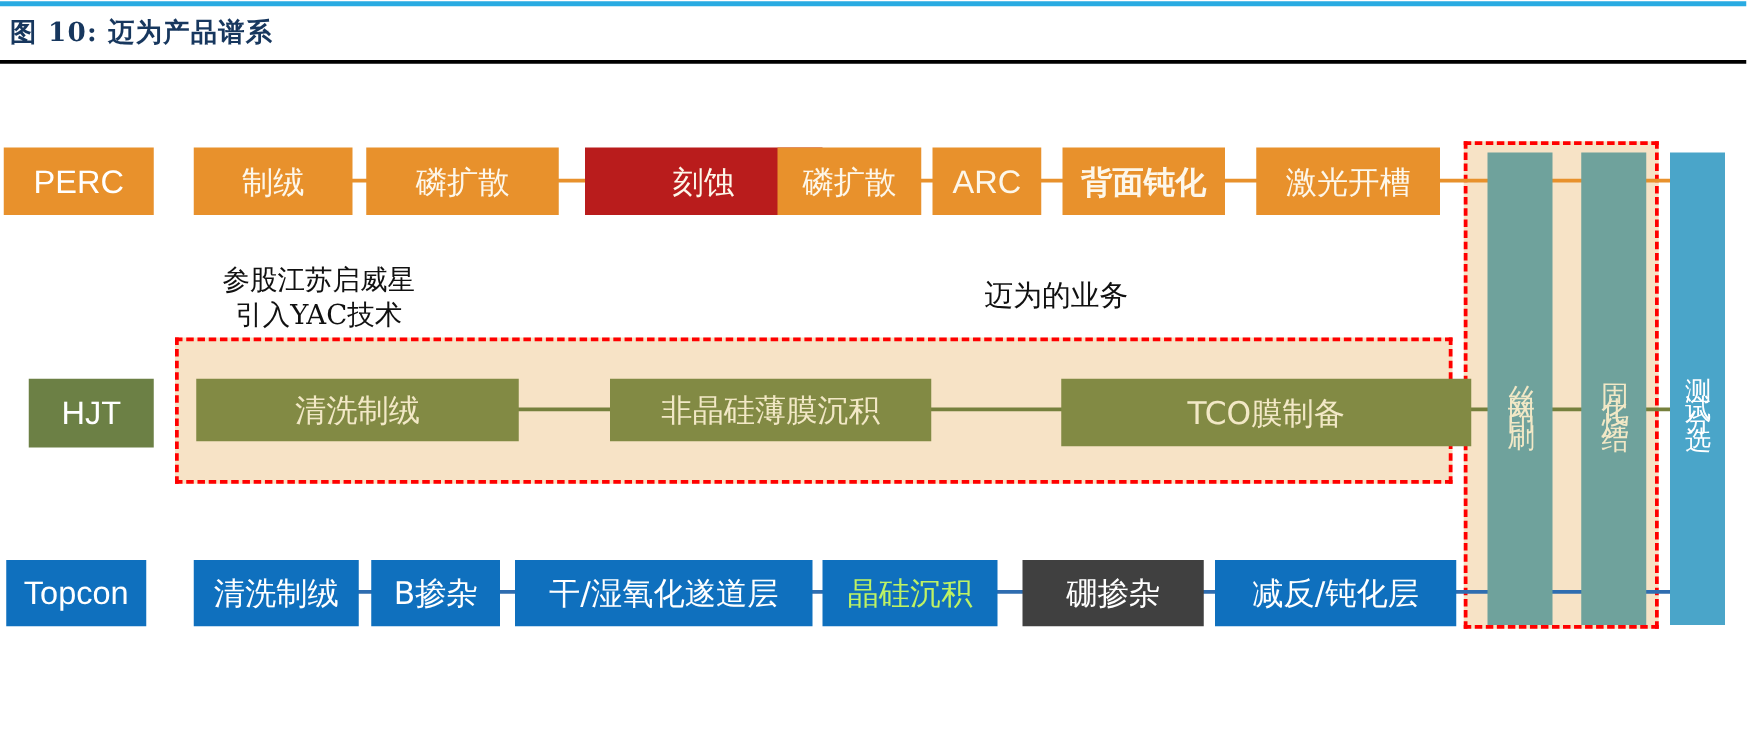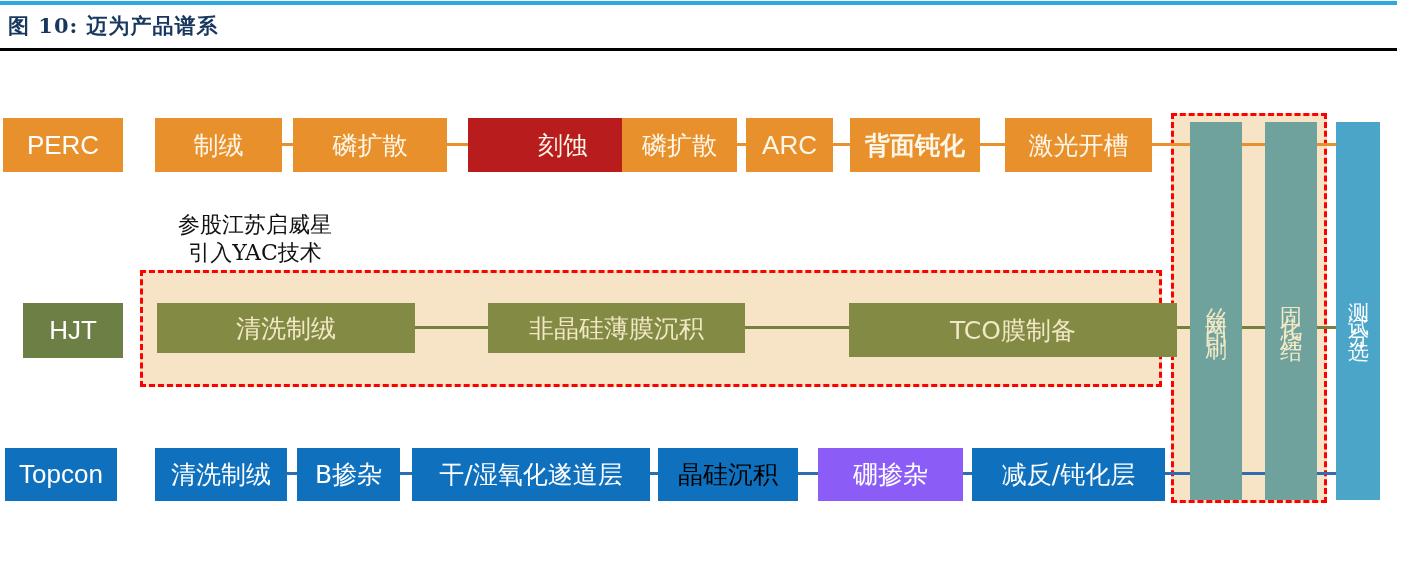--- a/index.html
+++ b/index.html
@@ -59,29 +59,30 @@
       <div class="abs flow-line" style="left: 160px; top: 326px; width: 1176px; background: rgb(118, 128, 61);"></div>
       <div class="abs row-label" style="left: 23px; top: 303px; width: 100px; height: 55px; background: rgb(108, 128, 69);">HJT</div>
       <div class="abs process-box" style="left: 157px; top: 303px; width: 258px; height: 50px; background: rgb(130, 138, 68); color: rgb(242, 232, 198);">清洗制绒</div>
       <div class="abs process-box" style="left: 488px; top: 303px; width: 257px; height: 50px; background: rgb(130, 138, 68); color: rgb(242, 232, 198);">非晶硅薄膜沉积</div>
       <div class="abs process-box" style="left: 817px; top: 303px; width: 328px; height: 54px; background: rgb(130, 138, 68); color: rgb(242, 232, 198); margin-left: 32px;">TCO膜制备</div>
       <div class="abs flow-line" style="left: 160px; top: 472px; width: 1176px; background: rgb(47, 109, 176);"></div>
       <div class="abs row-label" style="left: 5px; top: 448px; width: 112px; height: 53px; background: rgb(15, 112, 190);">Topcon</div>
       <div class="abs process-box" style="left: 155px; top: 448px; width: 132px; height: 53px; background: rgb(15, 112, 190); color: rgb(255, 255, 255);">清洗制绒</div>
       <div class="abs process-box" style="left: 297px; top: 448px; width: 103px; height: 53px; background: rgb(15, 112, 190); color: rgb(255, 255, 255);">B掺杂</div>
       <div class="abs process-box" style="left: 412px; top: 448px; width: 238px; height: 53px; background: rgb(15, 112, 190); color: rgb(255, 255, 255);">干/湿氧化遂道层</div>
-      <div class="abs process-box" style="left: 658px; top: 448px; width: 140px; height: 53px; background: rgb(15, 112, 190); color: #000000;">晶硅沉积</div>
-      <div class="abs process-box" style="left: 818px; top: 448px; width: 145px; height: 53px; background: #8b5cf6; color: rgb(255, 255, 255);">硼掺杂</div>
+      <div class="abs process-box" style="left: 658px; top: 448px; width: 140px; height: 53px; background: rgb(15, 112, 190); color: #bef264;">晶硅沉积</div>
+      <div class="abs process-box" style="left: 818px; top: 448px; width: 145px; height: 53px; background: #404040; color: rgb(255, 255, 255);">硼掺杂</div>
       <div class="abs process-box" style="left: 972px; top: 448px; width: 193px; height: 53px; background: rgb(15, 112, 190); color: rgb(255, 255, 255);">减反/钝化层</div>
     </div>
 
   <div class="abs note" style="left:140px;top:211px;width:230px;font-size:22px;line-height:28px;">
     <div>参股江苏启威星</div>
     <div>引入YAC技术</div>
   </div>
+  <div class="abs note" style="left:700px;top:221px;width:290px;font-size:23px;">迈为的业务</div>
 
   <div class="abs vcol" style="left:1190px;top:122px;width:52px;height:378px;background:#6FA29C;">
     <span class="vtext" style="color:#F2E8C6;">丝网印刷</span>
   </div>
   <div class="abs vcol" style="left:1265px;top:122px;width:52px;height:378px;background:#6FA29C;">
     <span class="vtext" style="color:#F2E8C6;">固化烧结</span>
   </div>
   <div class="abs vcol" style="left:1336px;top:122px;width:44px;height:378px;background:#4AA5C9;">
     <span class="vtext" style="color:#ffffff;letter-spacing:13px;font-size:21px;">测试分选</span>
   </div>

